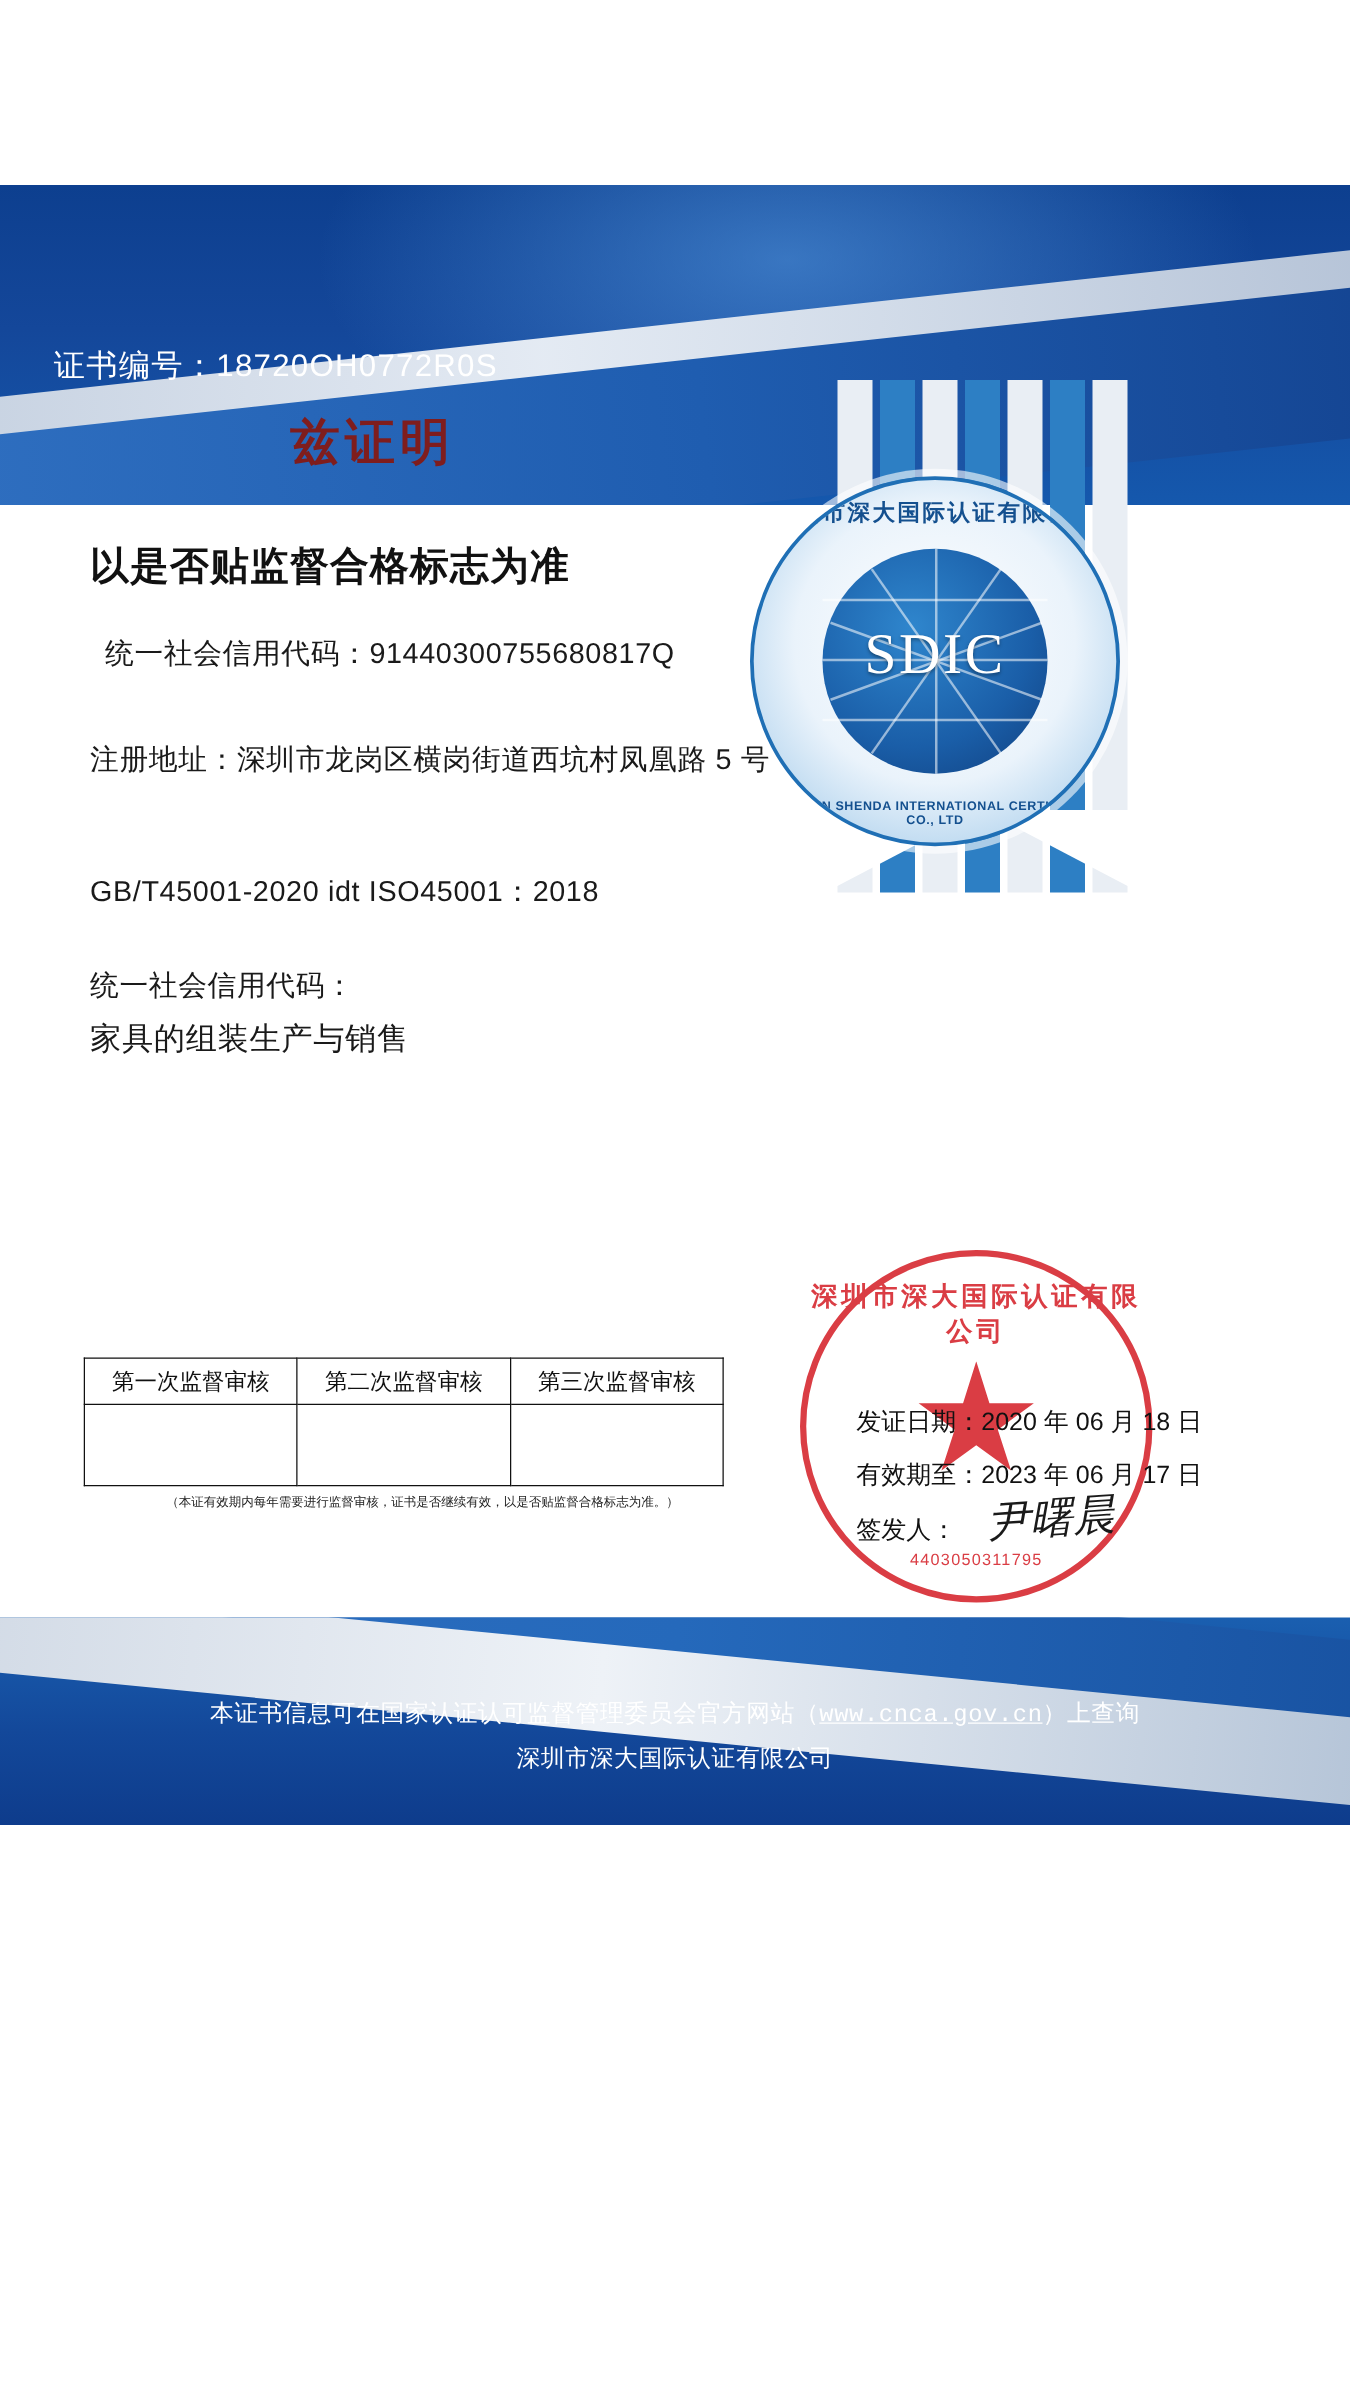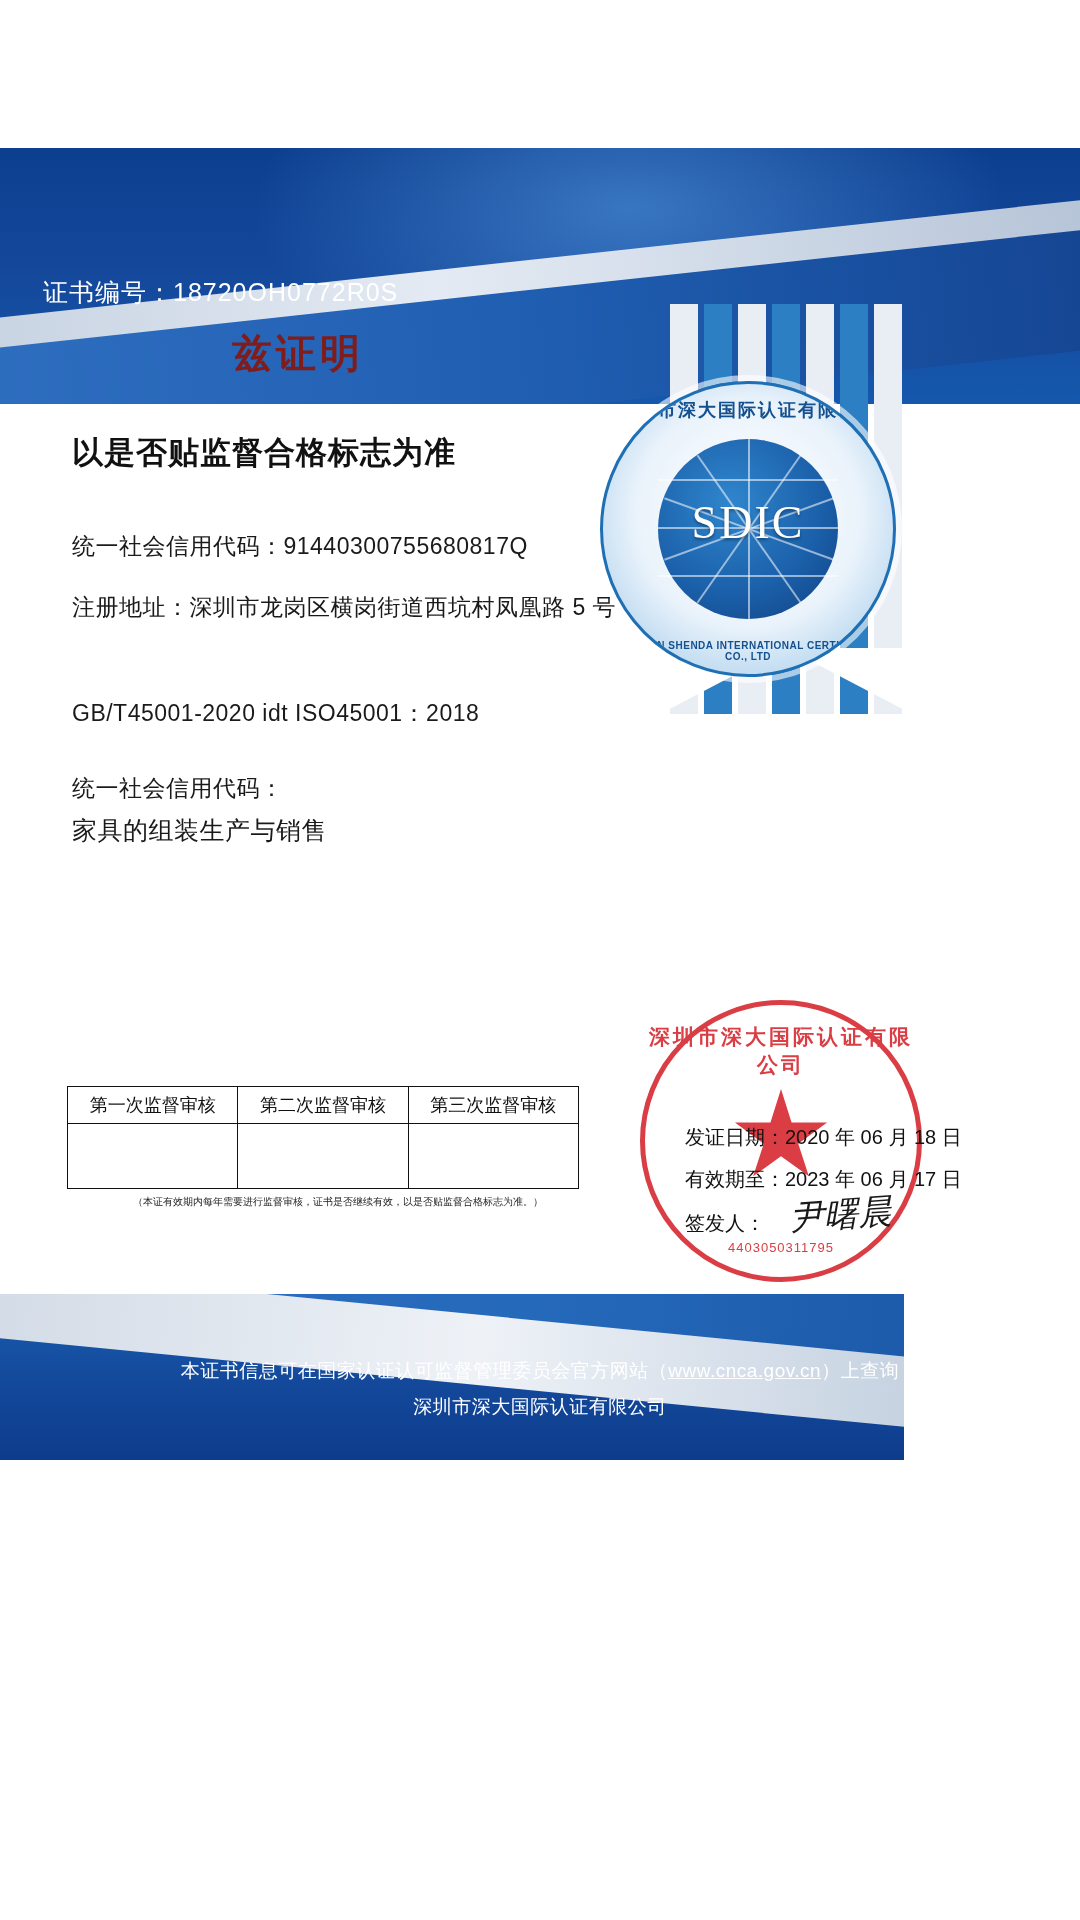--- a/index.html
+++ b/index.html
@@ -116,21 +116,21 @@
     color: #111111;
     letter-spacing: 1px;
   }
   .line {
     position: absolute;
     left: 72px;
     font-size: 23px;
     color: #1a1a1a;
     letter-spacing: .5px;
   }
-  .l-credit  { top: 383px; }
+  .l-credit  { top: 359px; margin-left: 12px; }
   .l-address { top: 444px; }
   .l-std1    { top: 513px; }
   .l-std2    { top: 550px; }
   .l-scope1  { top: 625px; }
   .l-scope2  { top: 666px; font-size: 25px; }
 
   
   .ribbon {
     position: absolute;
     left: 660px;
@@ -318,24 +318,25 @@
     font-family: "DejaVu Serif", serif;
     font-style: italic;
     transform: rotate(-4deg);
   }
 
   
   .footer-band {
     position: absolute;
     left: 0;
     top: 1146px;
-    width: 904px;
+    width: 1080px;
     height: 166px;
     background: linear-gradient(180deg, #1a5fb0 0%, #13489a 55%, #0e3c8c 100%);
     overflow: hidden;
+    font-family: Liberation Mono, monospace;
   }
   .footer-band .ft-swoosh-a {
     position: absolute;
     left: -80px;
     top: -34px;
     width: 1260px;
     height: 70px;
     background: linear-gradient(90deg, #cfd8e4 0%, #eef2f7 45%, #aebfd4 100%);
     transform: rotate(5.6deg);
     transform-origin: left top;

